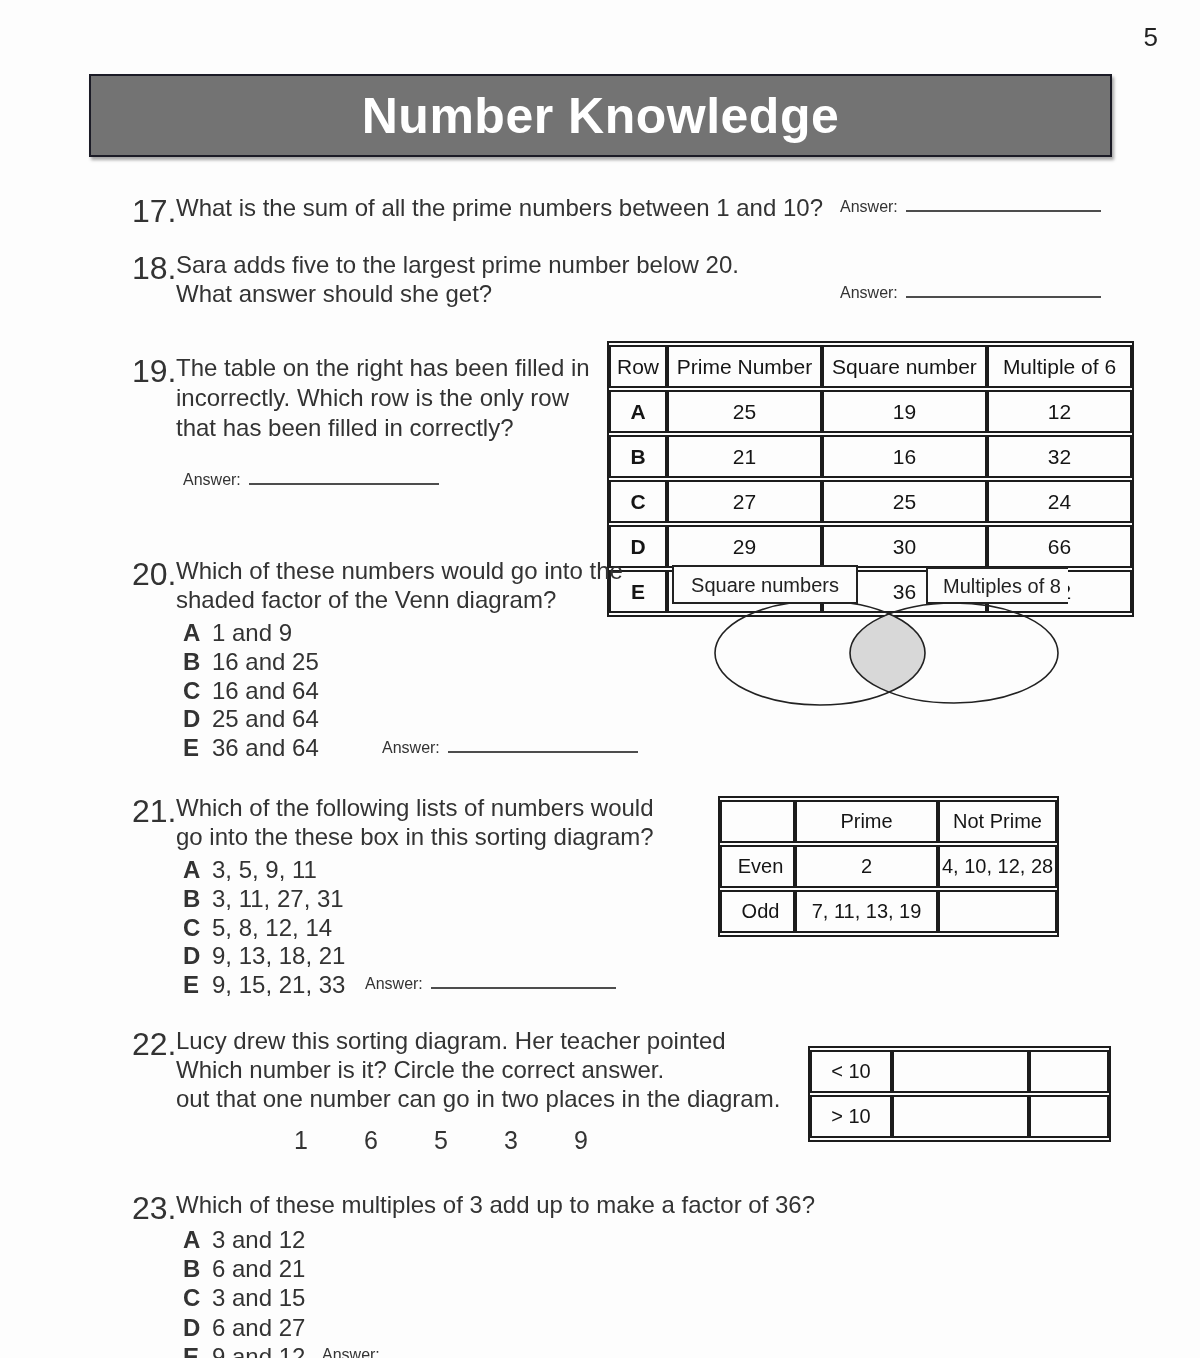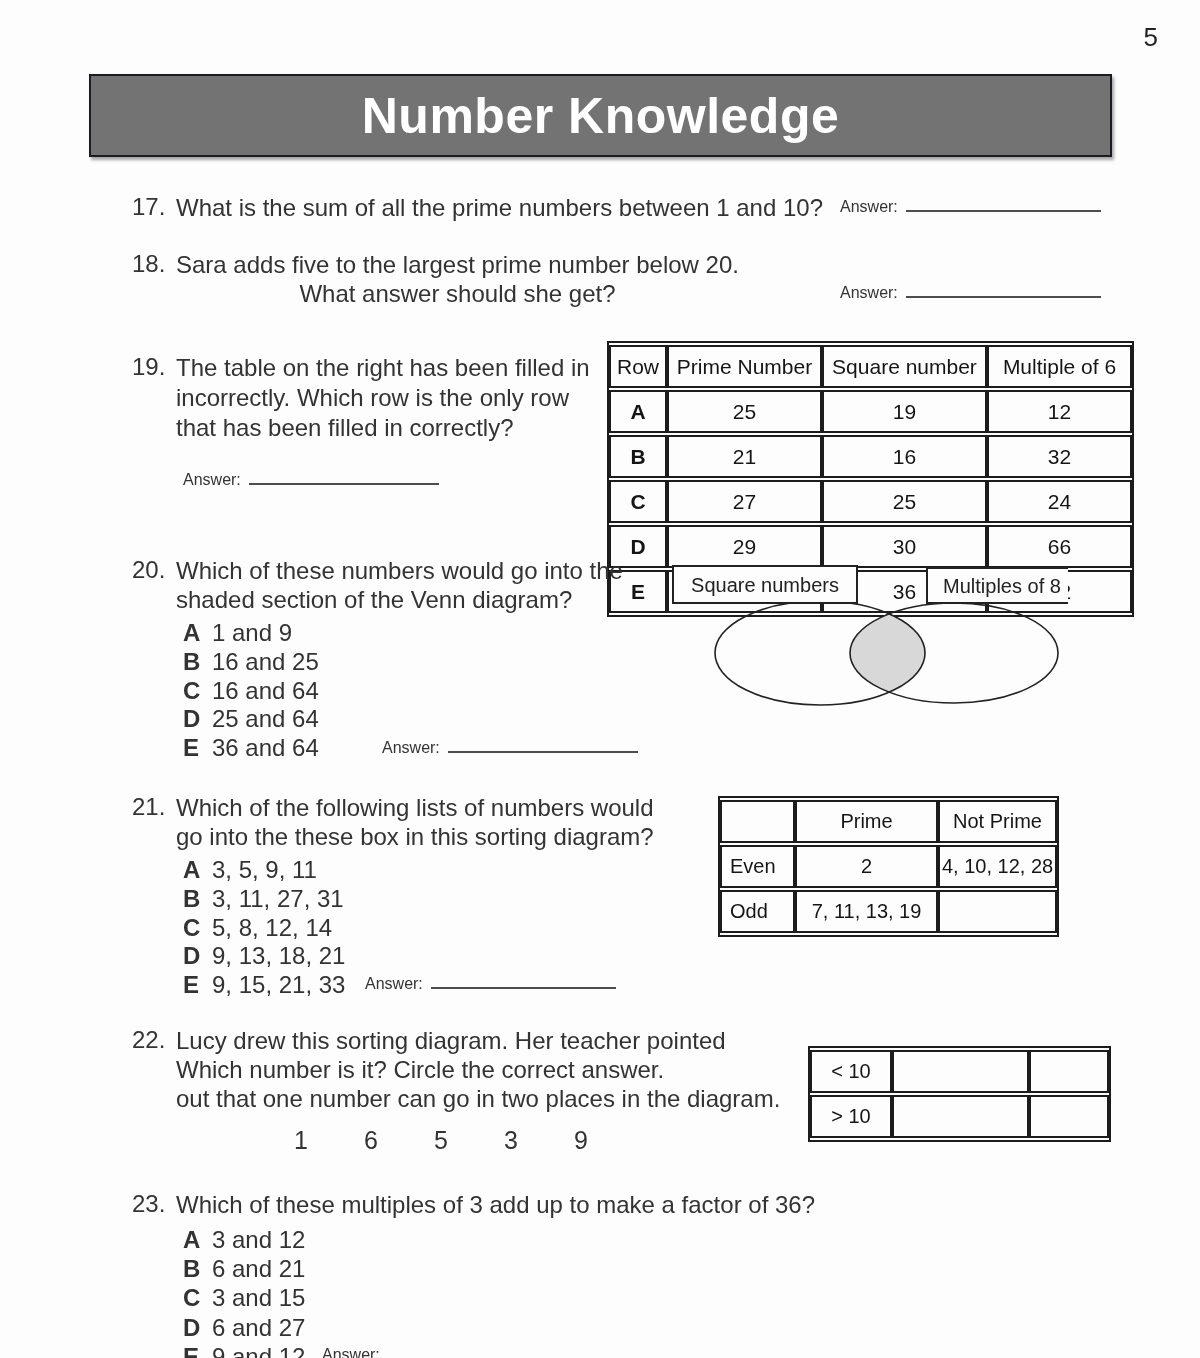--- a/index.html
+++ b/index.html
@@ -10,36 +10,36 @@
   }
   .abs{position:absolute;}
   .page-num{font-size:26px;color:#222;}
   .banner{
     left:89px;top:74px;width:1019px;height:79px;
     background:#737373;border:2px solid #1b1b26;
     box-shadow:2px 3px 3px rgba(0,0,0,0.35);
     display:flex;align-items:center;justify-content:center;
   }
   .banner-title{color:#ffffff;font-size:50px;font-weight:bold;letter-spacing:0.5px;}
-  .qnum{font-size:24px;white-space:nowrap;}
+  .qnum{font-size:32px;white-space:nowrap;}
   .qtext{font-size:24px;line-height:29px;white-space:nowrap;}
   .qtext.lh30{line-height:30px;}
   .ans{font-size:16px;white-space:nowrap;}
   .ans-line{display:inline-block;border-bottom:2px solid #4d4d4d;height:1.05em;margin-left:8px;}
   .opts .opt{font-size:24px;line-height:28.8px;white-space:nowrap;}
   .opts.sp29 .opt{line-height:29.2px;}
   .opt-letter{display:inline-block;width:29px;font-weight:bold;}
   table{border-collapse:separate;border-spacing:0 2px;border:2px solid #1c1c1c;background:#fdfdfd;table-layout:fixed;}
   th,td{
     border:2px solid #1c1c1c;font-size:20px;font-weight:normal;color:#151515;
     text-align:center;padding:8px 2px;height:23px;line-height:23px;overflow:hidden;white-space:nowrap;
   }
   .t19 th,.t19 td{font-size:21px;}
   .rowletter{font-weight:bold;}
-  .leftlbl{text-align:left;padding-left:8px;}
+  .leftlbl{text-align:center;padding-left:8px;}
   .choices span{display:inline-block;width:70px;font-size:25px;color:#333;}
   .venn text{font-size:20px;fill:#222;font-family:"Liberation Sans",sans-serif;}
 </style>
 </head>
 <body>
 
 <div class="page">
 
   <div class="abs page-num" style="right:42px;top:22px;">5</div>
 
@@ -47,21 +47,21 @@
     <span class="banner-title">Number Knowledge</span>
   </div>
 
   <div class="abs qnum" style="left:132px;top:193px;">17.</div>
   <div class="abs qtext" style="left:176px;top:193px;">What is the sum of all the prime numbers between 1 and 10?</div>
   <div class="abs ans" style="left:840px;top:193px;">
     <span>Answer:</span><span class="ans-line" style="width:195px;"></span>
   </div>
 
   <div class="abs qnum" style="left:132px;top:250px;">18.</div>
-  <div class="abs qtext" style="left:176px;top:250px;text-align:center;">
+  <div class="abs qtext" style="left:176px;top:250px;">
     <div>Sara adds five to the largest prime number below 20.</div>
     <div>What answer should she get?</div>
   </div>
   <div class="abs ans" style="left:840px;top:279px;">
     <span>Answer:</span><span class="ans-line" style="width:195px;"></span>
   </div>
 
   <div class="abs qnum" style="left:132px;top:353px;">19.</div>
   <div class="abs qtext lh30" style="left:176px;top:353px;">
     <div>The table on the right has been filled in</div>
@@ -115,21 +115,21 @@
       <td>29</td>
       <td>36</td>
       <td>42</td>
     </tr>
   </tbody>
     </table>
 
   <div class="abs qnum" style="left:132px;top:556px;">20.</div>
   <div class="abs qtext" style="left:176px;top:556px;">
     <div>Which of these numbers would go into the</div>
-    <div>shaded section of the Venn diagram?</div>
+    <div>shaded factor of the Venn diagram?</div>
   </div>
   <div class="abs opts" style="left:183px;top:619px;">
     <div class="opt"><span class="opt-letter">A</span><span>1 and 9</span></div>
     <div class="opt"><span class="opt-letter">B</span><span>16 and 25</span></div>
     <div class="opt"><span class="opt-letter">C</span><span>16 and 64</span></div>
     <div class="opt"><span class="opt-letter">D</span><span>25 and 64</span></div>
     <div class="opt"><span class="opt-letter">E</span><span>36 and 64</span></div>
   </div>
   <div class="abs ans" style="left:382px;top:734px;">
     <span>Answer:</span><span class="ans-line" style="width:190px;"></span>

